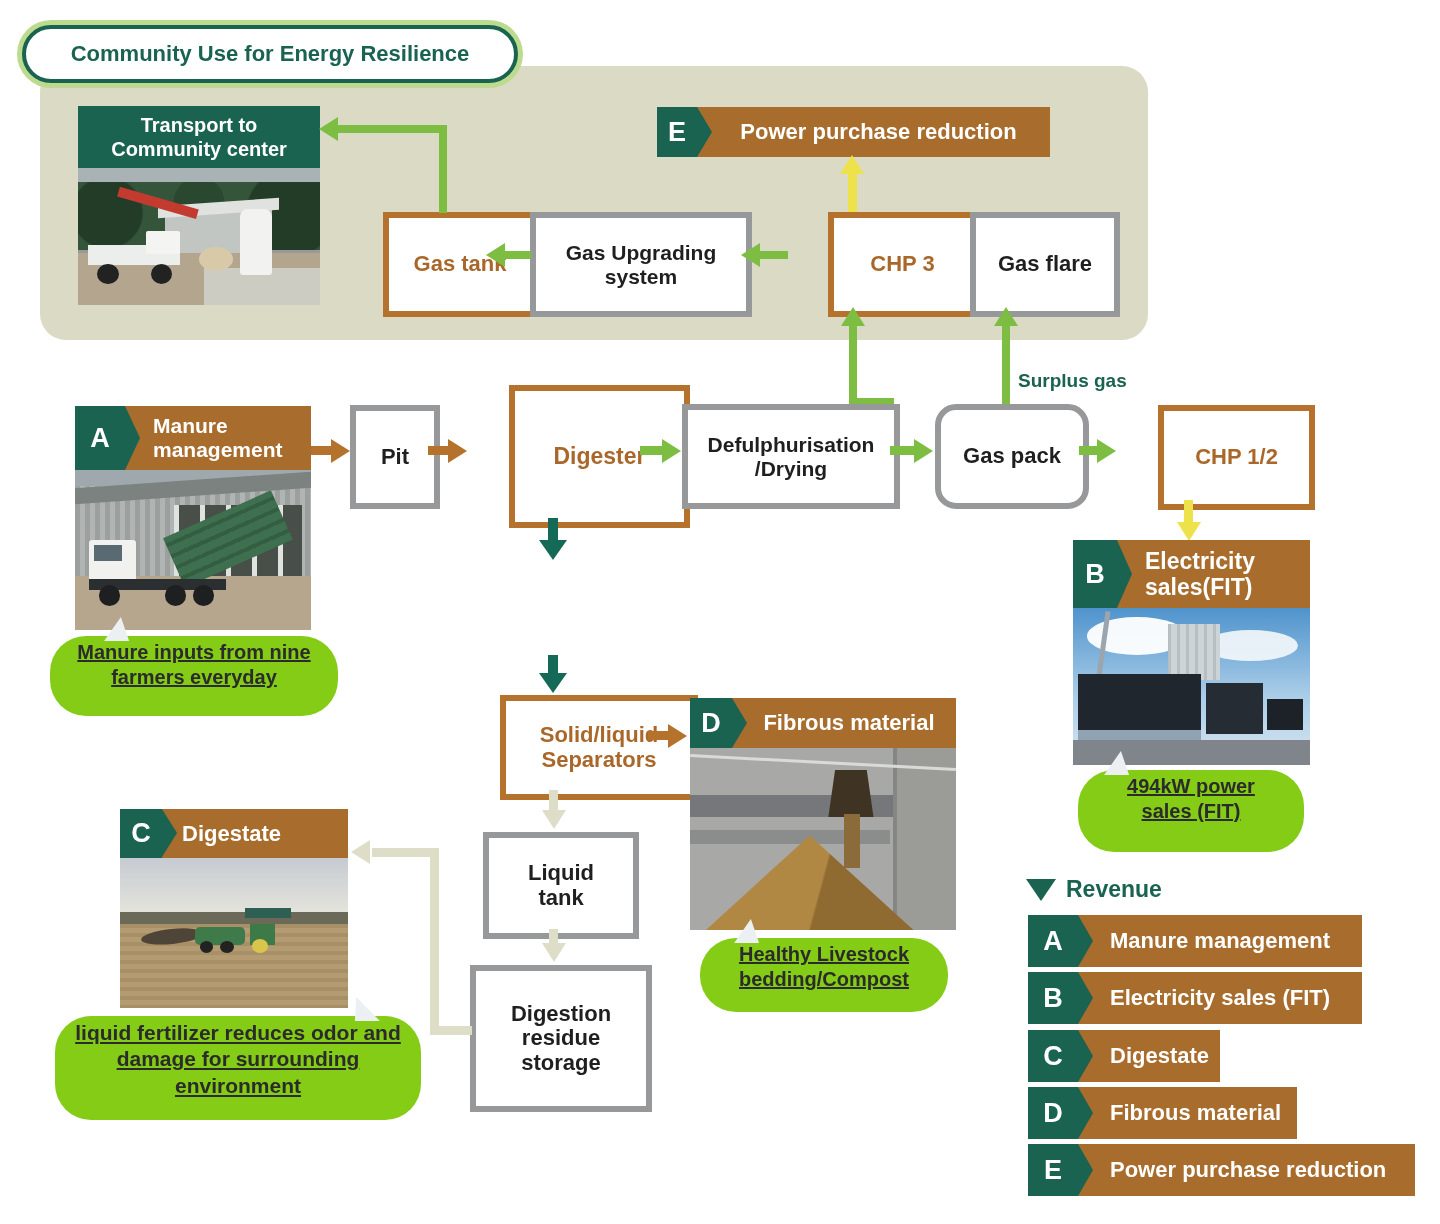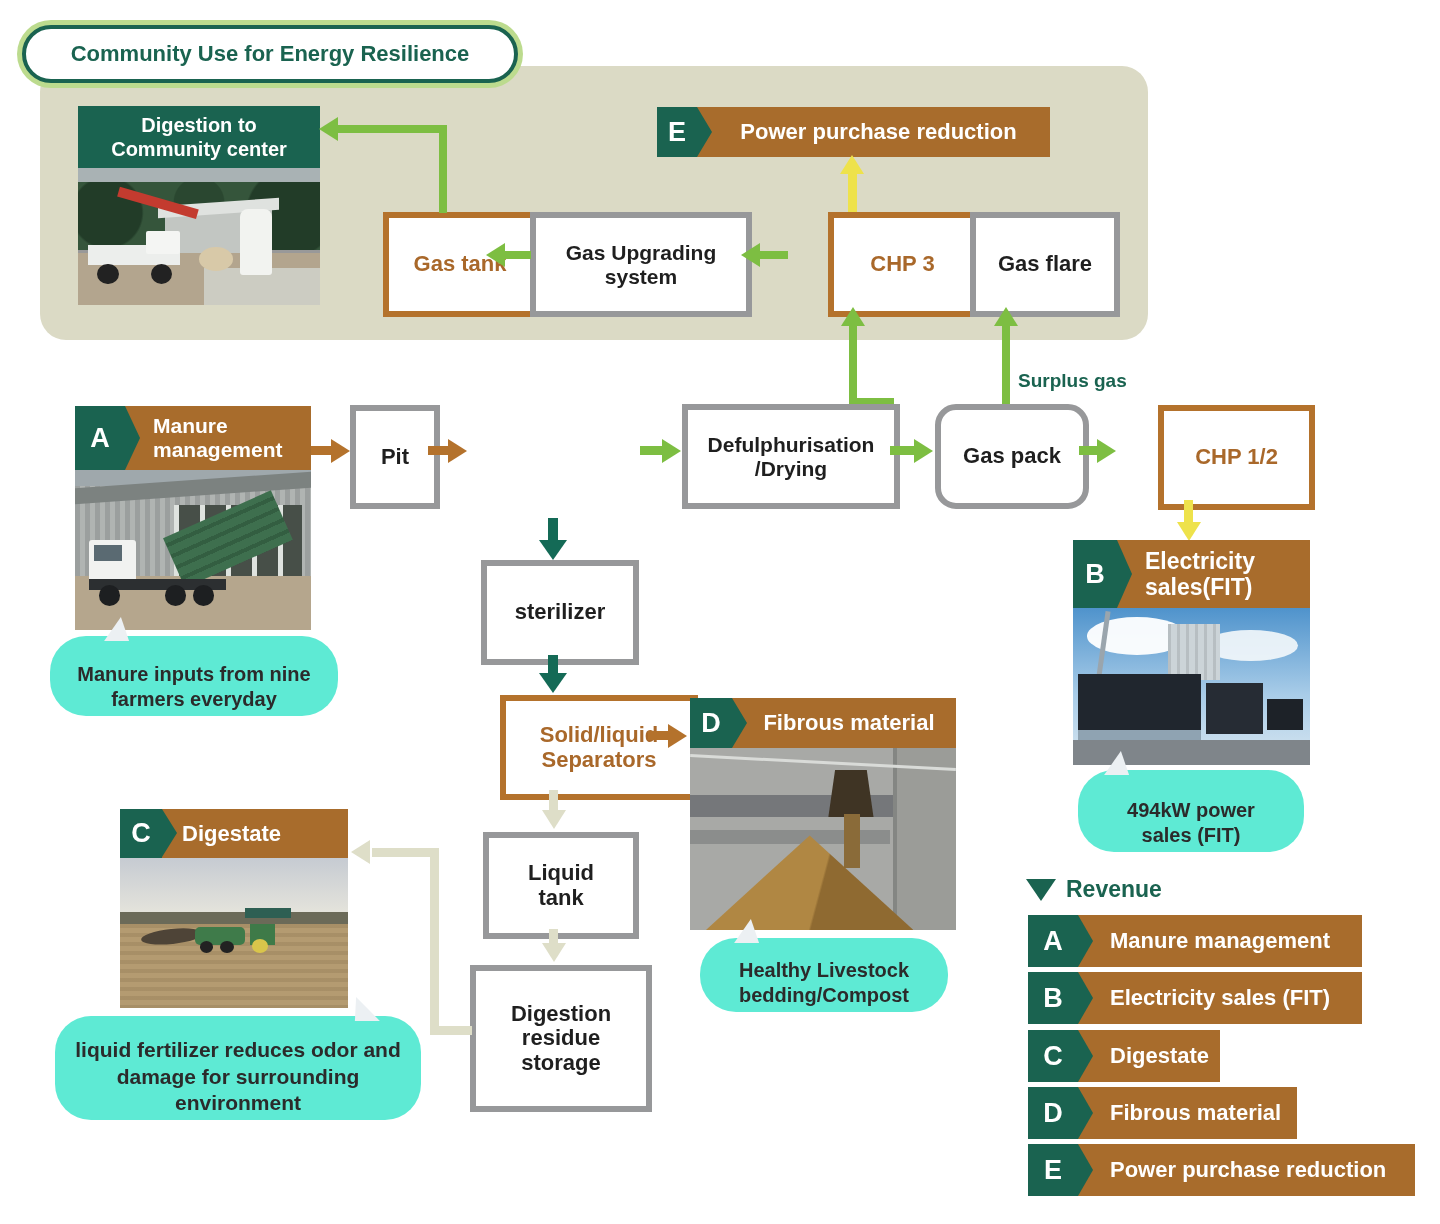--- a/index.html
+++ b/index.html
@@ -26,22 +26,22 @@
   .tag::after{content:'';position:absolute;left:100%;top:0;width:0;height:0;
        border-top:var(--hh) solid transparent;border-bottom:var(--hh) solid transparent;
        border-left:15px solid #1A6350;}
   .blabel{position:absolute;top:0;bottom:0;display:flex;align-items:center;font-size:21px;line-height:1.15;}
   .blabel.center{justify-content:center;text-align:center;}
 
   .hdr-green{position:absolute;background:#1A6350;color:#fff;display:flex;align-items:center;
        justify-content:center;text-align:center;font-size:20px;line-height:1.2;}
 
   
-  .bubble{position:absolute;background:#5eead4;border-radius:36px;display:flex;align-items:flex-end;
-        justify-content:center;text-align:center;color:#2b2b2b;font-size:20px;line-height:1.25;padding:4px 10px;box-sizing:border-box;}
+  .bubble{position:absolute;background:#84cc16;border-radius:36px;display:flex;align-items:flex-start;
+        justify-content:center;text-align:center;color:#2b2b2b;font-size:20px;line-height:1.25;padding:4px 10px;box-sizing:border-box;text-decoration:underline;}
   .tail{position:absolute;width:0;height:0;border-left:9px solid transparent;border-right:16px solid transparent;
         border-bottom:24px solid #ECF0F3;top:-19px;}
 
   
   .sh{position:absolute;background:var(--c);}
   .hd{position:absolute;width:0;height:0;}
   .hd-r{border-top:12px solid transparent;border-bottom:12px solid transparent;border-left:19px solid var(--c);}
   .hd-l{border-top:12px solid transparent;border-bottom:12px solid transparent;border-right:19px solid var(--c);}
   .hd-u{border-left:12px solid transparent;border-right:12px solid transparent;border-bottom:19px solid var(--c);}
   .hd-d{border-left:12px solid transparent;border-right:12px solid transparent;border-top:19px solid var(--c);}
@@ -61,21 +61,21 @@
 
 <div class="canvas">
 
   <div class="panel"></div>
 
   <div class="pill">
     <span>Community Use for Energy Resilience</span>
   </div>
 
   <div class="hdr-green" style="left:78px;top:106px;width:242px;height:62px;padding:0 20px;box-sizing:border-box;">
-    <span>Digestion to Community center</span>
+    <span>Transport to Community center</span>
   </div>
   <div class="photo" style="left:78px;top:168px;width:242px;height:137px;">
     <div style="left:0;top:0;width:100%;height:14%;background:#a9b2b4;"></div>
     <div style="left:0;top:10%;width:100%;height:50%;background:#35553b;background-image:radial-gradient(circle at 12% 45%,#223c28 16%,transparent 17%),radial-gradient(circle at 50% 30%,#2a4730 19%,transparent 20%),radial-gradient(circle at 88% 45%,#223c28 20%,transparent 21%);"></div>
     <div style="left:36%;top:30%;width:44%;height:32%;background:#c2c6c2;"></div>
     <div style="left:33%;top:25%;width:50%;height:9%;background:#dfe2df;transform:skewY(-4deg);"></div>
     <div style="left:0;top:62%;width:100%;height:38%;background:#b3a58e;"></div>
     <div style="left:52%;bottom:0;width:48%;height:27%;background:#ccccc2;"></div>
     <div style="left:67%;top:30%;width:13%;height:48%;background:#f2f3f0;border-radius:8px 8px 3px 3px;"></div>
     <div style="left:50%;top:58%;width:14%;height:17%;background:#d8c9a8;border-radius:50%;"></div>
@@ -145,20 +145,23 @@
     <div style="left:8%;top:47%;width:12%;height:10%;background:#5a6a72;"></div>
     <div style="left:6%;top:68%;width:58%;height:7%;background:#2c2f31;"></div>
     <div style="left:10%;top:72%;width:9%;height:13%;background:#1d1f21;border-radius:50%;"></div>
     <div style="left:38%;top:72%;width:9%;height:13%;background:#1d1f21;border-radius:50%;"></div>
     <div style="left:50%;top:72%;width:9%;height:13%;background:#1d1f21;border-radius:50%;"></div>
   </div>
 
   <div class="node gray" style="left:350px;top:405px;width:78px;height:92px;">
     <span>Pit</span>
   </div>
+  <div class="node brown" style="left:469px;top:385px;width:169px;height:131px;font-size:23px;">
+    <span>Digester</span>
+  </div>
   <div class="node gray" style="left:682px;top:404px;width:206px;height:93px;font-size:21px;">
     <span style="max-width:170px;display:inline-block;">Defulphurisation /Drying</span>
   </div>
   <div class="node gray" style="left:935px;top:404px;width:142px;height:93px;border-radius:21px;">
     <span>Gas pack</span>
   </div>
   <div class="node brown" style="left:1118px;top:405px;width:145px;height:93px;">
     <span>CHP 1/2</span>
   </div>
 
@@ -204,23 +207,20 @@
   </div>
 
   <div class="bubble" style="left:50px;top:636px;width:288px;height:80px;">
     <div class="tail" style="left:58px;transform:skewX(-18deg);"></div>
     <span style="max-width:250px;display:inline-block;">Manure inputs from nine farmers everyday</span>
   </div>
 
   <div class="sh" style="--c:#146A56;left:548px;top:518px;width:10px;height:24px;"></div>
   <div class="hd hd-d big" style="--c:#146A56;left:539px;top:540px;"></div>
 
-  <div class="node gray" style="left:481px;top:560px;width:146px;height:93px;">
-    <span>sterilizer</span>
-  </div>
 
   <div class="sh" style="--c:#146A56;left:548px;top:655px;width:10px;height:20px;"></div>
   <div class="hd hd-d big" style="--c:#146A56;left:539px;top:673px;"></div>
 
   <div class="node brown" style="left:460px;top:695px;width:186px;height:93px;">
     <span style="max-width:140px;display:inline-block;">Solid/liquid Separators</span>
   </div>
 
   <div class="sh" style="--c:#B4722C;left:648px;top:731px;width:22px;height:9px;"></div>
   <div class="hd hd-r" style="--c:#B4722C;left:668px;top:724px;"></div>

